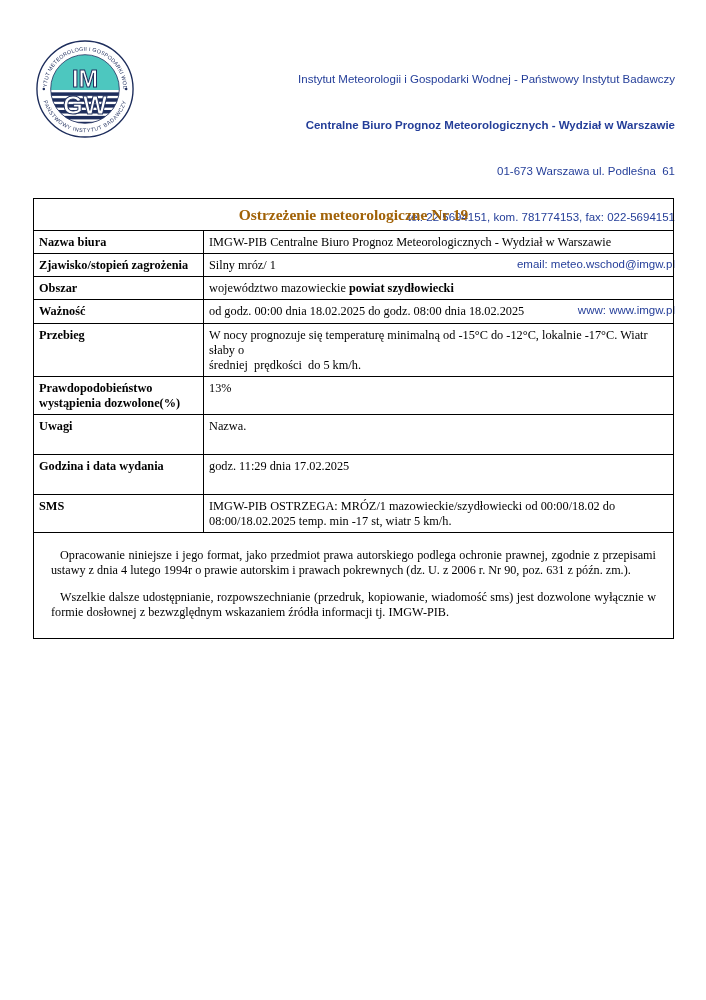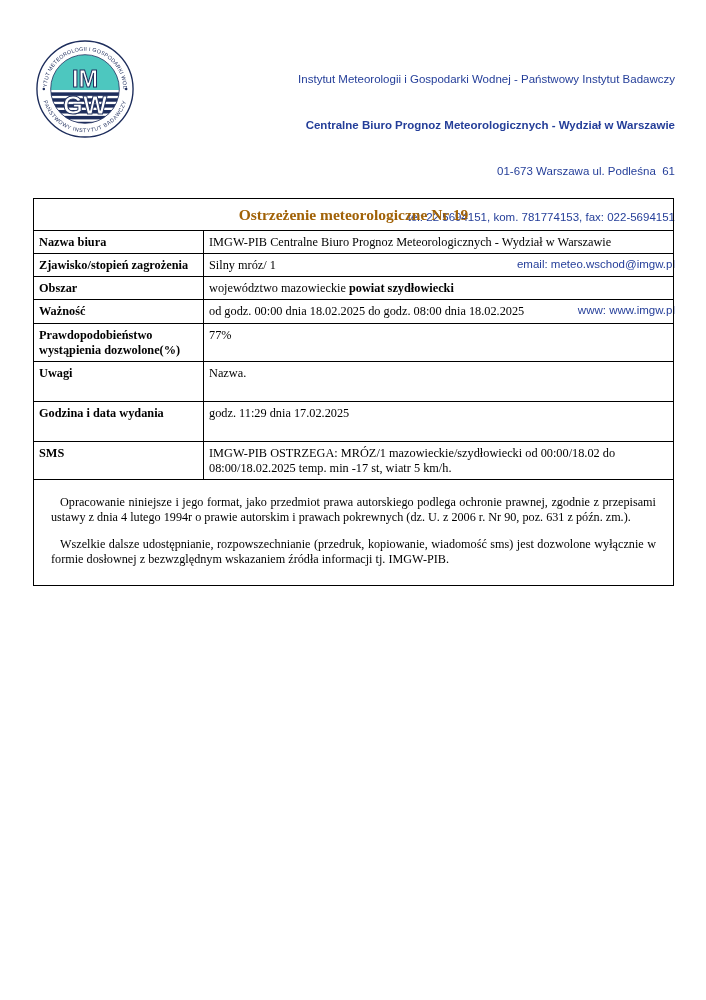--- a/index.html
+++ b/index.html
@@ -109,23 +109,28 @@
       <td class="val">Silny mróz/ 1</td>
     </tr>
     <tr class="h25">
       <th>Obszar</th>
       <td class="val"><span>województwo mazowieckie </span><b>powiat szydłowiecki</b></td>
     </tr>
     <tr class="h24">
       <th>Ważność</th>
       <td class="val">od godz. 00:00 dnia 18.02.2025 do godz. 08:00 dnia 18.02.2025</td>
     </tr>
+    <tr class="h41">
+      <th>Przebieg</th>
+      <td class="val">W nocy prognozuje się temperaturę minimalną od -15°C do -12°C, lokalnie -17°C. Wiatr słaby o
+średniej  prędkości  do 5 km/h.</td>
+    </tr>
     <tr class="h38">
       <th>Prawdopodobieństwo wystąpienia dozwolone(%)</th>
-      <td class="val">77%</td>
+      <td class="val">13%</td>
     </tr>
     <tr class="h23">
       <th>Uwagi</th>
       <td class="val">Nazwa.</td>
     </tr>
     <tr class="h23">
       <th>Godzina i data wydania</th>
       <td class="val">godz. 11:29 dnia 17.02.2025</td>
     </tr>
     <tr class="h37">

